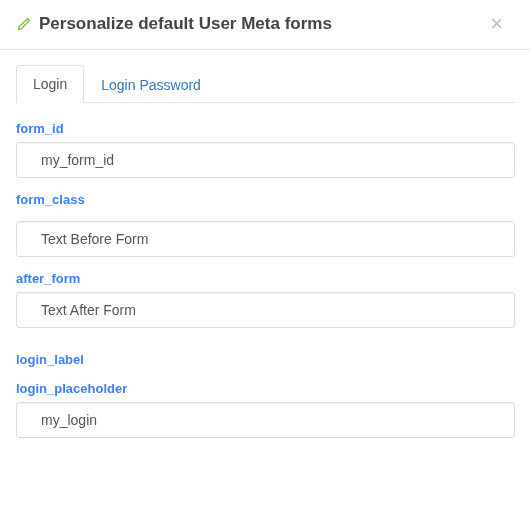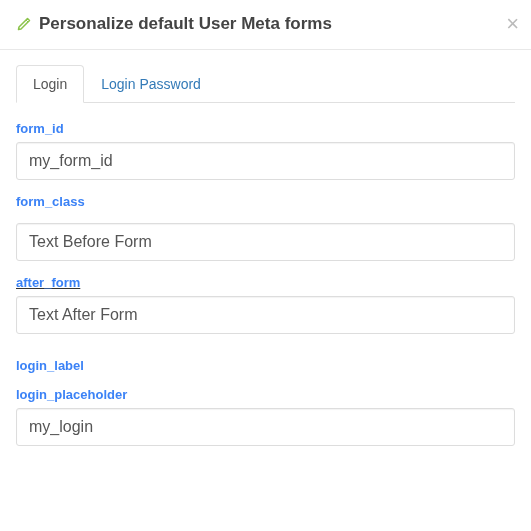--- a/index.html
+++ b/index.html
@@ -13,21 +13,21 @@
       color: #333;
       font-size: 14px;
       width: 531px;
       height: 531px;
       overflow: hidden;
     }
     .modal-header {
       display: flex;
       align-items: center;
       justify-content: space-between;
-      padding: 13px 8px 14px 16px;
+      padding: 13px 24px 14px 16px;
       border-bottom: 1px solid #e8e8e8;
     }
     .modal-title-wrap {
       display: flex;
       align-items: center;
       gap: 7px;
     }
     .edit-icon {
       display: inline-flex;
       color: #8bc34a;
@@ -44,21 +44,21 @@
       font-size: 22px;
       line-height: 1;
       cursor: pointer;
       padding: 0 4px;
     }
     .modal-body {
       padding: 14px 16px 0 16px;
     }
     .tabs {
       display: flex;
-      align-items: flex-start;
+      align-items: flex-end;
       border-bottom: 1px solid #e0e0e0;
       margin-bottom: 18px;
     }
     .tab {
       padding: 10px 16px;
       font-size: 14px;
       cursor: pointer;
       border: 1px solid transparent;
       border-bottom: none;
       position: relative;
@@ -71,33 +71,32 @@
       border-bottom: 1px solid #fff;
       border-radius: 4px 4px 0 0;
       color: #555;
       background: #fff;
     }
     .form-group {
       margin-bottom: 14px;
     }
     .extra-gap {
       margin-bottom: 24px;
-      text-decoration: underline;
     }
     .form-label {
       display: block;
       font-weight: 700;
       font-size: 13px;
       color: #3b82f6;
       margin-bottom: 6px;
     }
     .form-input {
       width: 100%;
-      padding: 9px 12px;
-      font-size: 16px;
+      padding: 9px 24px;
+      font-size: 14px;
       border: 1px solid #ddd;
       border-radius: 3px;
       color: #555;
       background: #fff;
       box-shadow: inset 0 1px 1px rgba(0,0,0,0.05);
       font-family: inherit;
     }
   </style>
 </head>
 <body>

